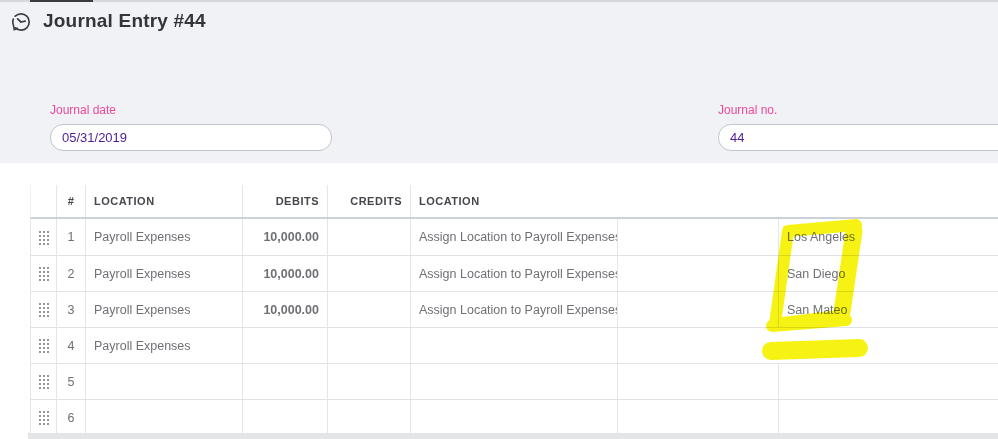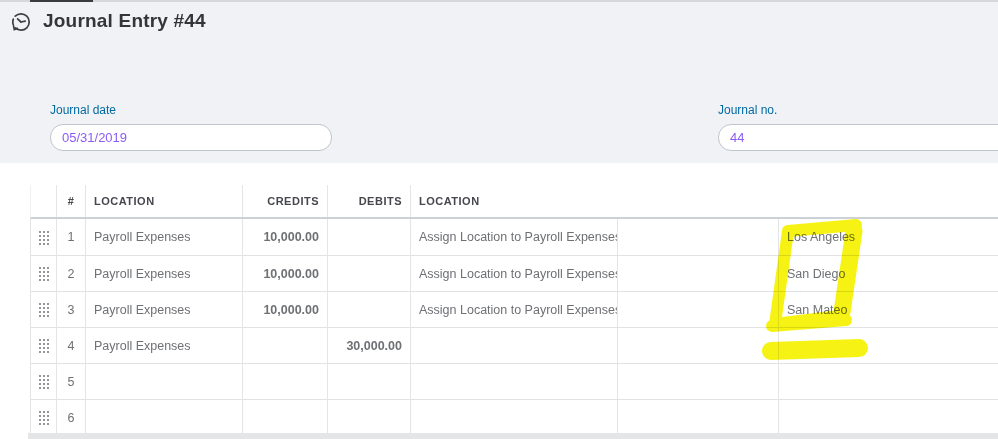--- a/index.html
+++ b/index.html
@@ -33,27 +33,27 @@
     position: absolute; top: 10px; left: 9px;
     display: flex; align-items: flex-start; gap: 10px;
   }
   .hdr-icon { width: 24px; height: 24px; display: inline-block; }
   .page-title {
     font-size: 19px; font-weight: bold; color: #343539; letter-spacing: .2px;
   }
 
   .field { position: absolute; }
   .field label {
-    display: block; font-size: 12px; color: #0369a1; margin-bottom: 7px;
+    display: block; font-size: 12px; color: #ec4899; margin-bottom: 7px;
   }
   .field input {
     display: block; height: 27px; background: #ffffff;
     border: 1px solid #c1c5cd; border-radius: 13px;
     font-family: "Liberation Sans", sans-serif;
-    font-size: 13px; color: #8b5cf6; padding: 0 11px; outline: none;
+    font-size: 13px; color: #4c1d95; padding: 0 11px; outline: none;
   }
   .field-date { left: 50px; top: 103px; }
   .field-date input { width: 282px; }
   .field-no { left: 718px; top: 103px; }
   .field-no input { width: 300px; }
 
   
   .jtable {
     position: absolute; left: 30px; top: 185px; width: 968px;
     font-size: 12.5px; color: #6e7074;
@@ -136,22 +136,22 @@
     <label>Journal no.</label>
     <input type="text" value="44" style="">
   </div>
 
   <div class="jtable">
 
     <div class="tr head">
       <div class="td c-handle"></div>
       <div class="td c-num">#</div>
       <div class="td">LOCATION</div>
+      <div class="td c-debits">DEBITS</div>
       <div class="td c-credits">CREDITS</div>
-      <div class="td c-debits">DEBITS</div>
       <div class="td">LOCATION</div>
     </div>
 
     <div class="tr body">
       <div class="td c-handle">
           <span class="dots"></span>
         </div>
       <div class="td c-num">1</div>
       <div class="td">Payroll Expenses</div>
       <div class="td c-debits">10,000.00</div>
@@ -187,21 +187,20 @@
       <div class="td">San Mateo</div>
     </div>
 
     <div class="tr body">
       <div class="td c-handle">
           <span class="dots"></span>
         </div>
       <div class="td c-num">4</div>
       <div class="td">Payroll Expenses</div>
       <div class="td c-debits"></div>
-      <div class="td c-credits">30,000.00</div>
       <div class="td"></div>
       <div class="td"></div>
       <div class="td"></div>
     </div>
 
     <div class="tr body">
       <div class="td c-handle">
           <span class="dots"></span>
         </div>
       <div class="td c-num">5</div>

